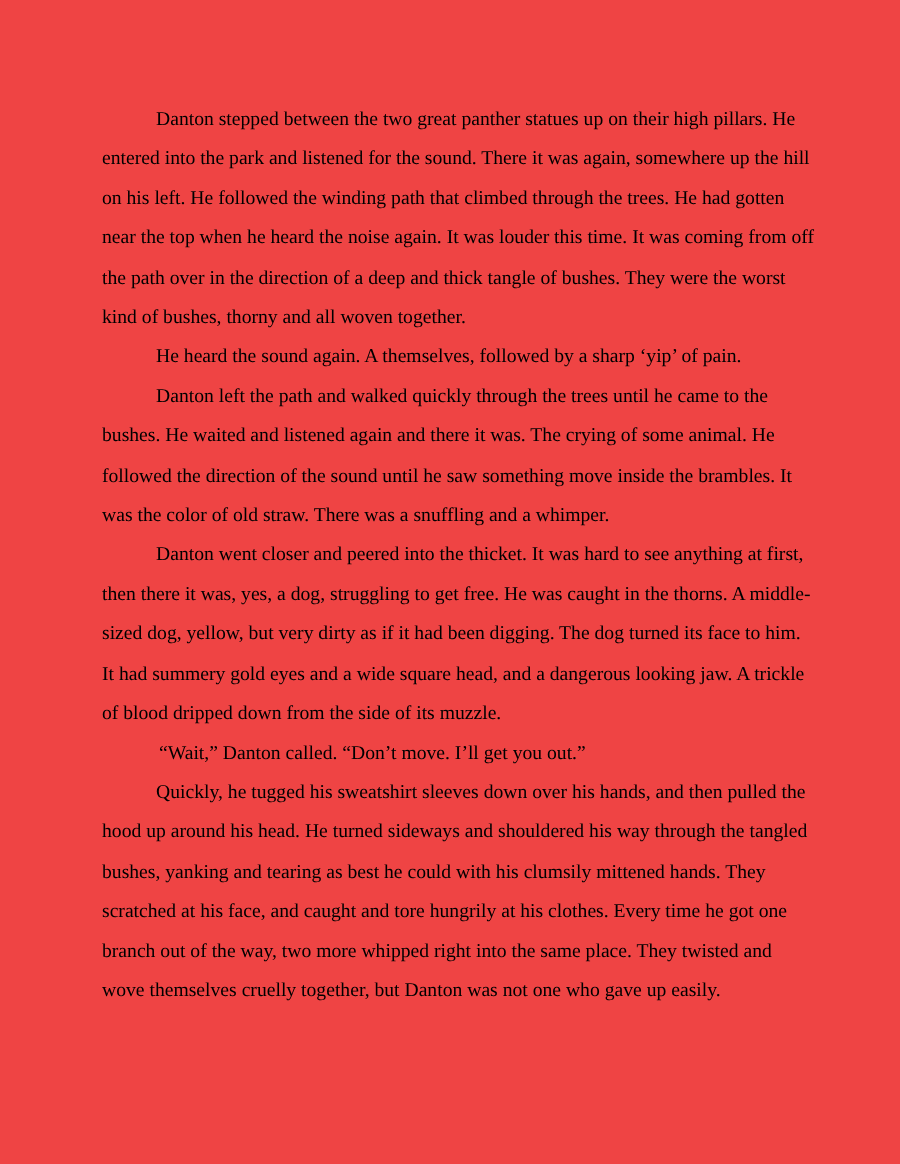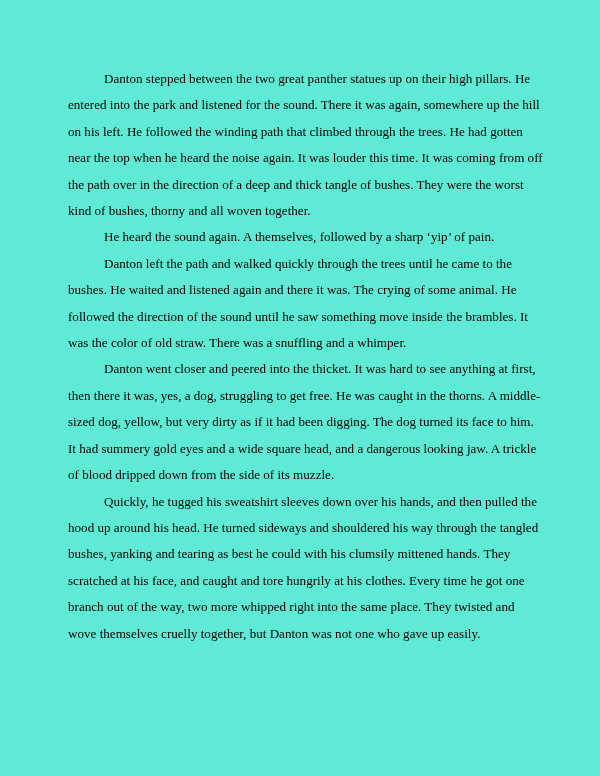--- a/index.html
+++ b/index.html
@@ -13,21 +13,21 @@
     font-family: "Liberation Serif", "DejaVu Serif", serif;
     color: #000000;
     overflow: hidden;
   }
   .page {
     position: relative;
     width: 600px;
     height: 776px;
     box-sizing: border-box;
     padding: 66px 56px 40px 68px;
-    background: #5eead4;
+    background: #ef4444;
   }
   .body-text {
     font-size: 13.1px;
     line-height: 26.4px;
     text-align: left;
   }
   .para {
     margin: 0;
     text-indent: 36px;
     white-space: normal;
@@ -38,15 +38,16 @@
 </style>
 </head>
 <body>
 
 <div class="page">
   <div class="body-text">
     <p class="para">Danton stepped between the two great panther statues up on their high pillars. He entered into the park and listened for the sound. There it was again, somewhere up the hill on his left. He followed the winding path that climbed through the trees. He had gotten near the top when he heard the noise again. It was louder this time. It was coming from off the path over in the direction of a deep and thick tangle of bushes. They were the worst kind of bushes, thorny and all woven together.</p>
     <p class="para">He heard the sound again. A themselves, followed by a sharp ‘yip’ of pain.</p>
     <p class="para">Danton left the path and walked quickly through the trees until he came to the bushes. He waited and listened again and there it was. The crying of some animal. He followed the direction of the sound until he saw something move inside the brambles. It was the color of old straw. There was a snuffling and a whimper.</p>
     <p class="para">Danton went closer and peered into the thicket. It was hard to see anything at first, then there it was, yes, a dog, struggling to get free. He was caught in the thorns.  A middle-sized dog, yellow, but very dirty as if it had been digging. The dog turned its face to him. It had summery gold eyes and a wide square head, and a dangerous looking jaw. A trickle of blood dripped down from the side of its muzzle.</p>
+    <p class="para quote-indent">“Wait,” Danton called.  “Don’t move.  I’ll get you out.”</p>
     <p class="para">Quickly, he tugged his sweatshirt sleeves down over his hands, and then pulled the hood up around his head.  He turned sideways and shouldered his way through the tangled bushes, yanking and tearing as best he could with his clumsily mittened hands.  They scratched at his face, and caught and tore hungrily at his clothes.  Every time he got one branch out of the way, two more whipped right into the same place.  They twisted and wove themselves cruelly together, but Danton was not one who gave up easily.</p>
   </div>
 </div>
 
 </body></html>

